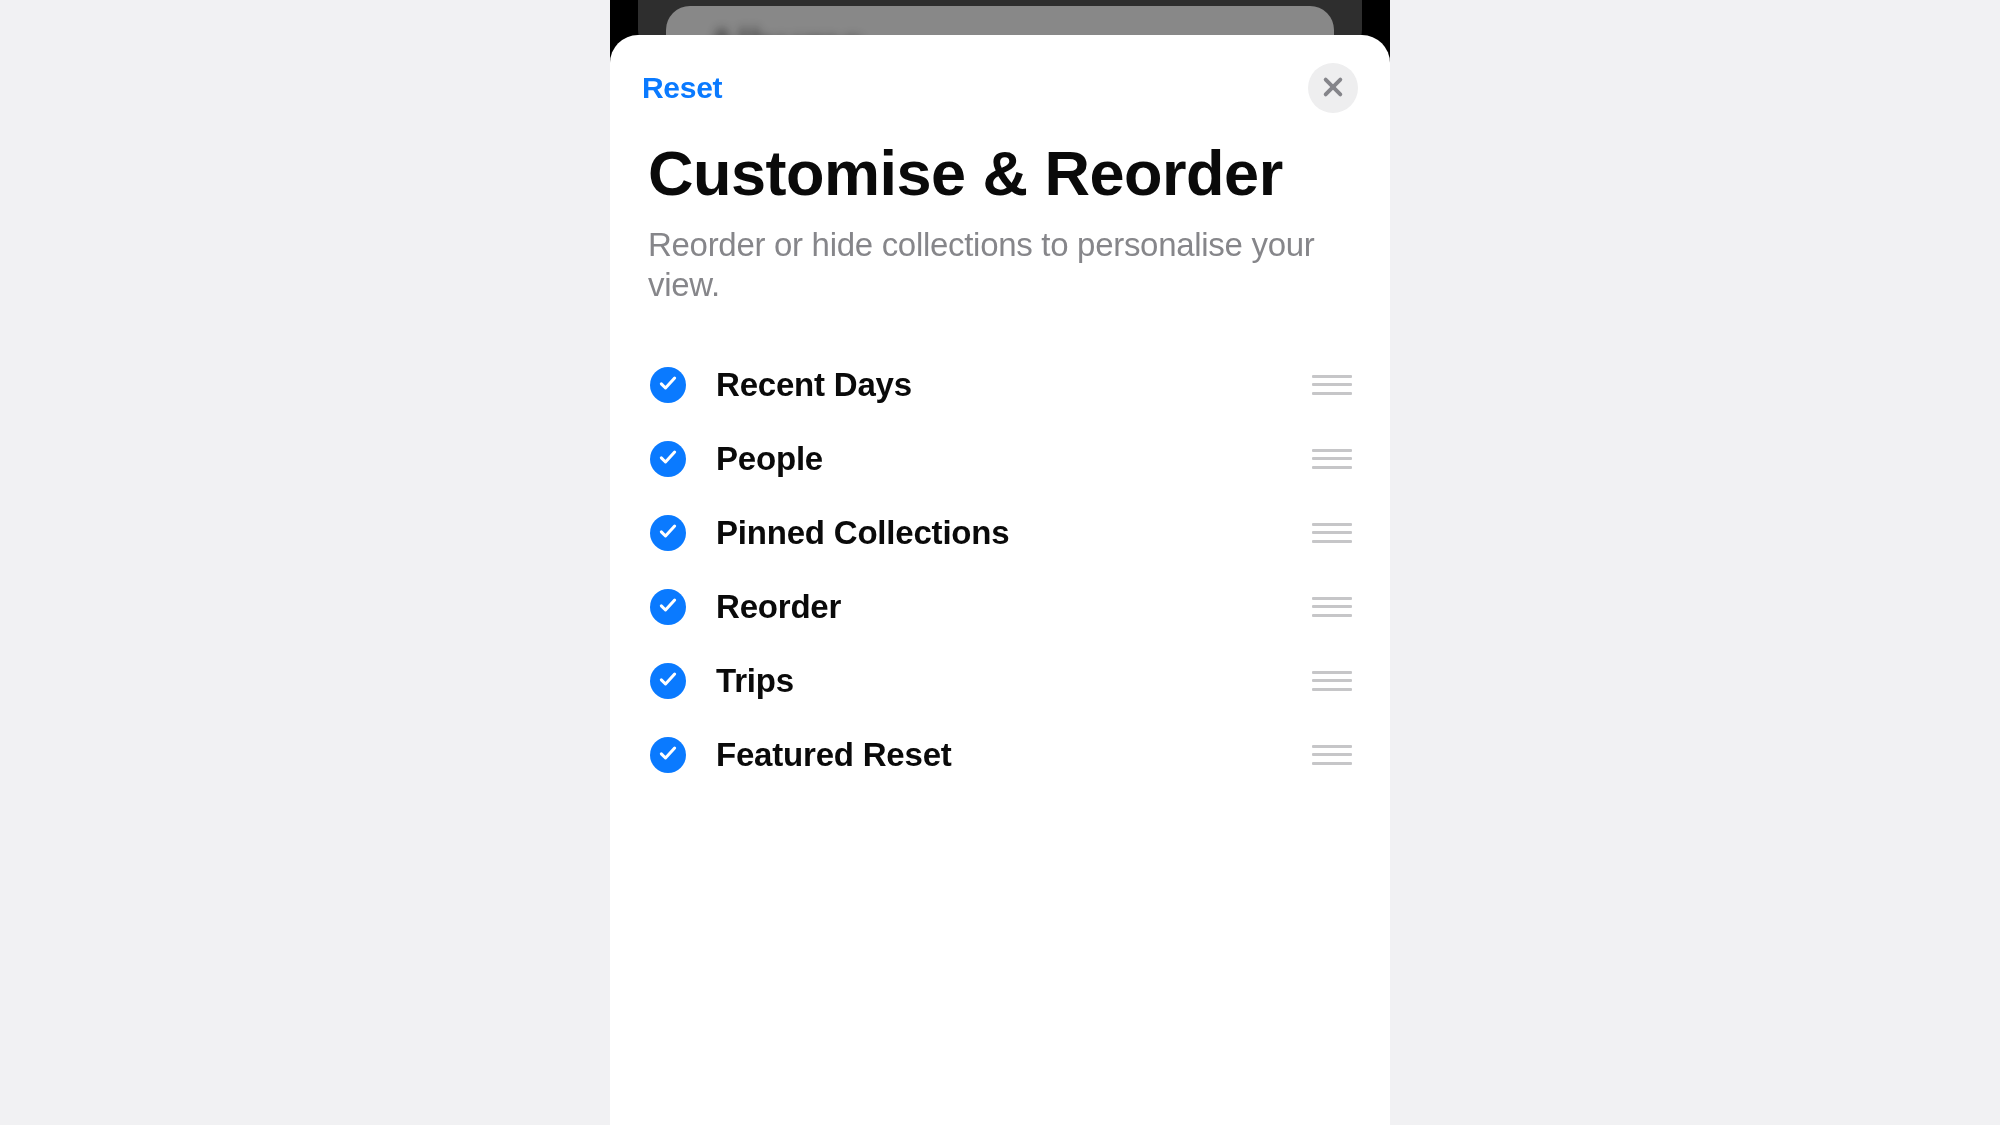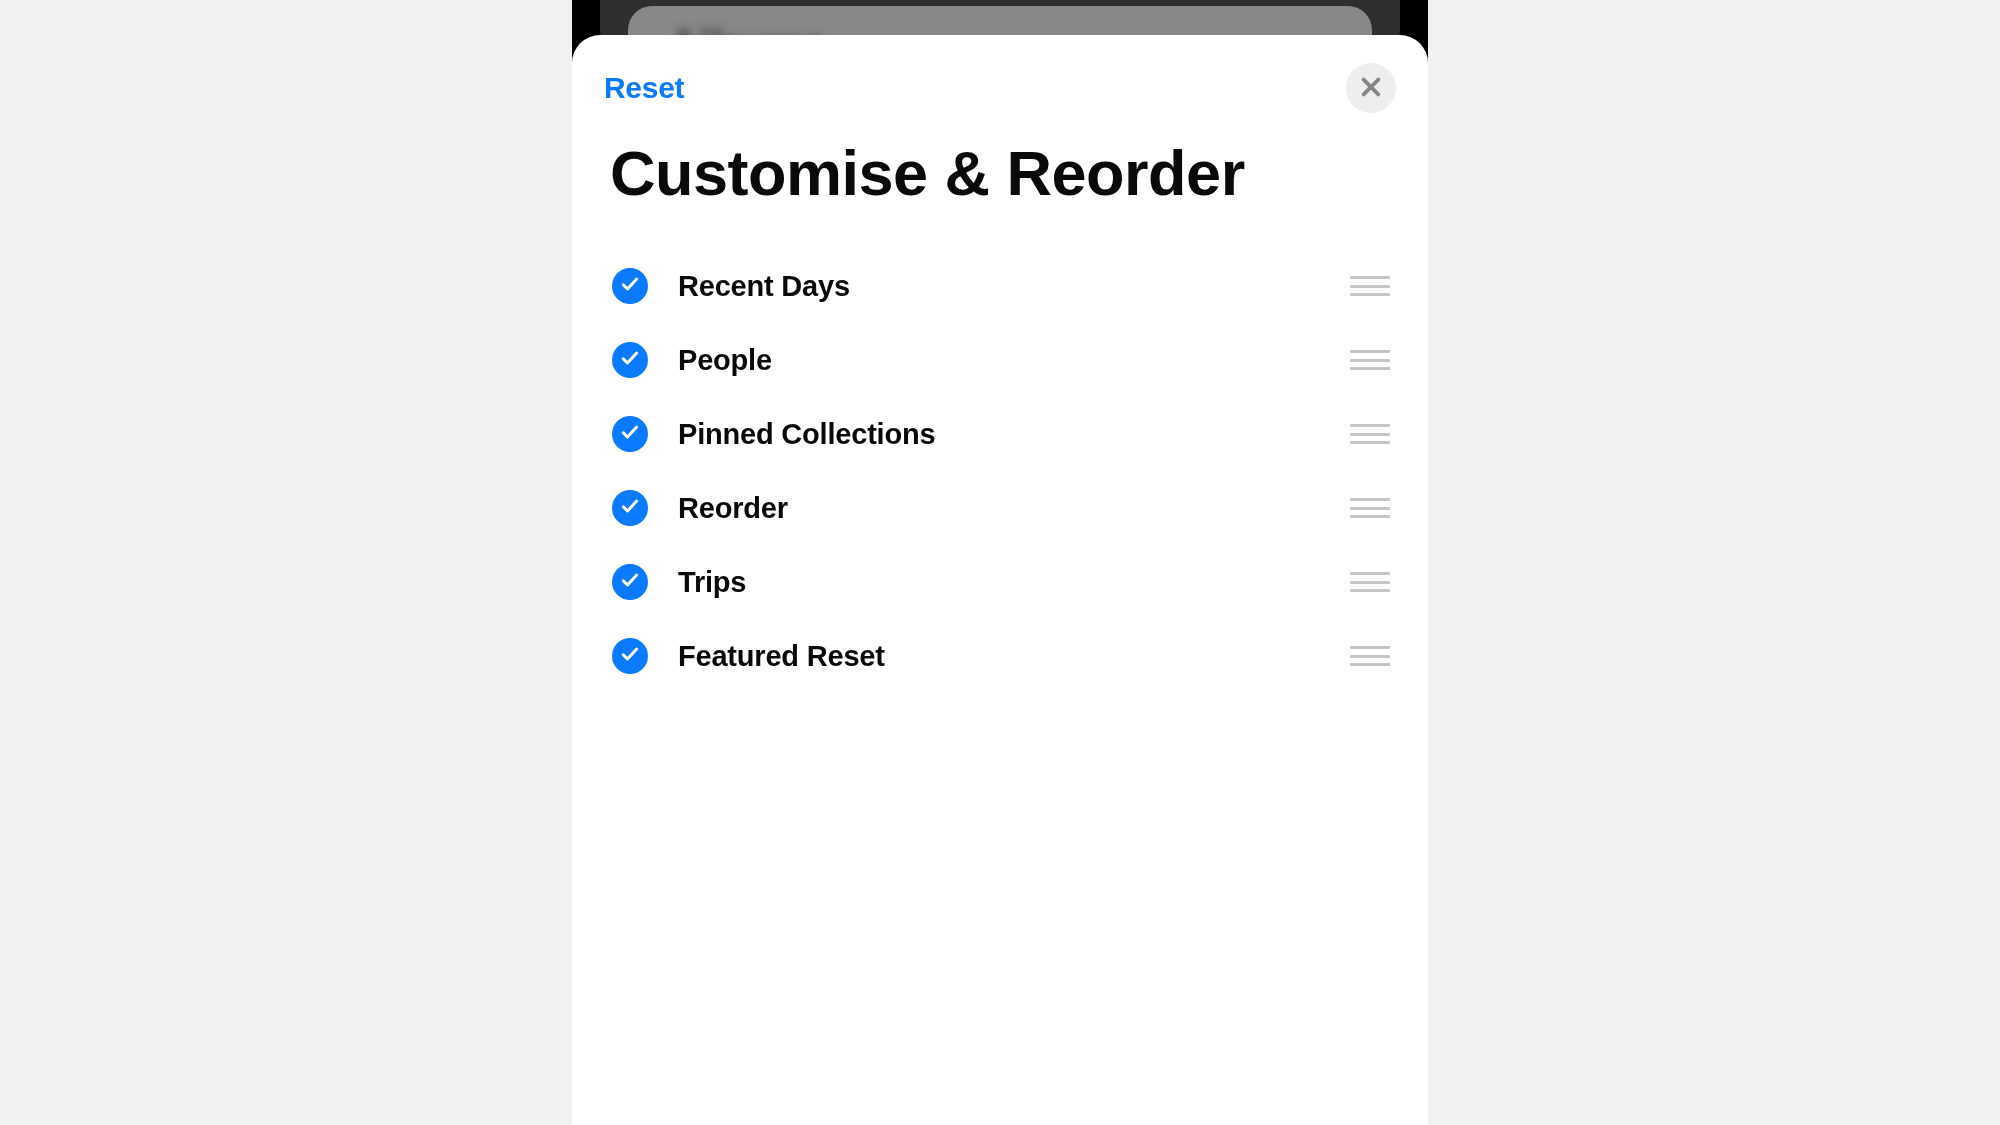--- a/index.html
+++ b/index.html
@@ -11,21 +11,21 @@
     body {
       font-family: -apple-system, BlinkMacSystemFont, "SF Pro Display", "SF Pro Text", "Helvetica Neue", Helvetica, Arial, sans-serif;
       background: #f1f1f3;
       width: 2000px;
       height: 1125px;
       overflow: hidden;
       display: flex;
       justify-content: center;
     }
     .phone-frame {
-      width: 856px;
+      width: 780px;
       height: 1125px;
       background: #000000;
       position: relative;
       margin-top: 0;
     }
     .behind-content {
       position: absolute;
       top: 0;
       left: 28px;
       right: 28px;
@@ -121,21 +121,21 @@
       display: flex;
       align-items: center;
       justify-content: center;
       flex-shrink: 0;
     }
     .check-circle svg {
       width: 20px;
       height: 20px;
     }
     .row-label {
-      font-size: 29px;
+      font-size: 33px;
       font-weight: 700;
       color: #0a0a0a;
       margin-left: 30px;
       flex: 1;
       letter-spacing: -0.2px;
     }
     .drag-handle {
       width: 40px;
       height: 26px;
       display: flex;
@@ -169,20 +169,21 @@
         <span>
           <svg viewBox="0 0 24 24" fill="none" stroke="#85858a" stroke-width="4.2" stroke-linecap="round">
             <line x1="4" y1="4" x2="20" y2="20"></line>
             <line x1="20" y1="4" x2="4" y2="20"></line>
           </svg>
         </span>
       </button>
     </div>
 
     <h1 class="sheet-title">Customise &amp; Reorder</h1>
+    <p class="sheet-subtitle">Reorder or hide collections to personalise your view.</p>
 
     <div class="list">
 
       <div class="list-row">
         <span class="check-circle">
           <span>
             <svg viewBox="0 0 24 24" fill="none" stroke="#ffffff" stroke-width="3.6" stroke-linecap="round" stroke-linejoin="round">
                 <polyline points="4 13 9 18 20 6"></polyline>
               </svg>
           </span>

